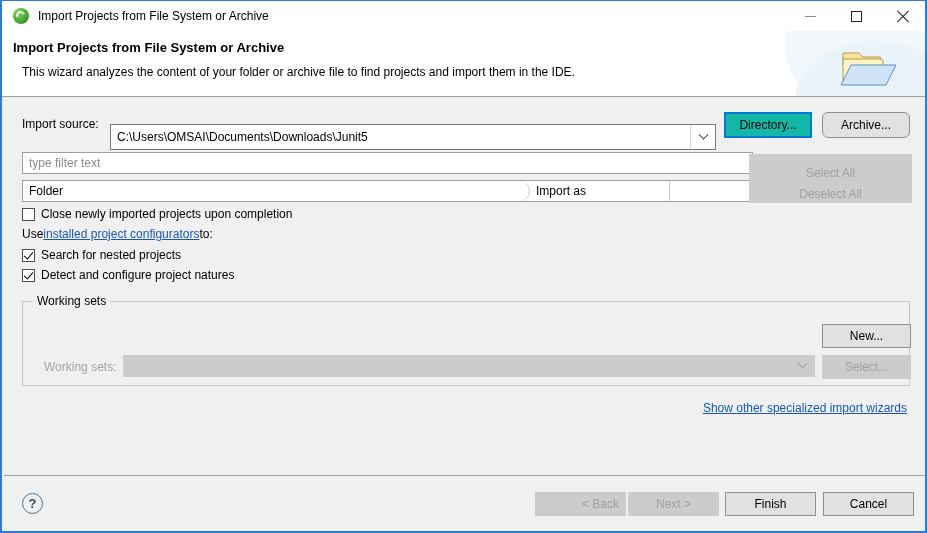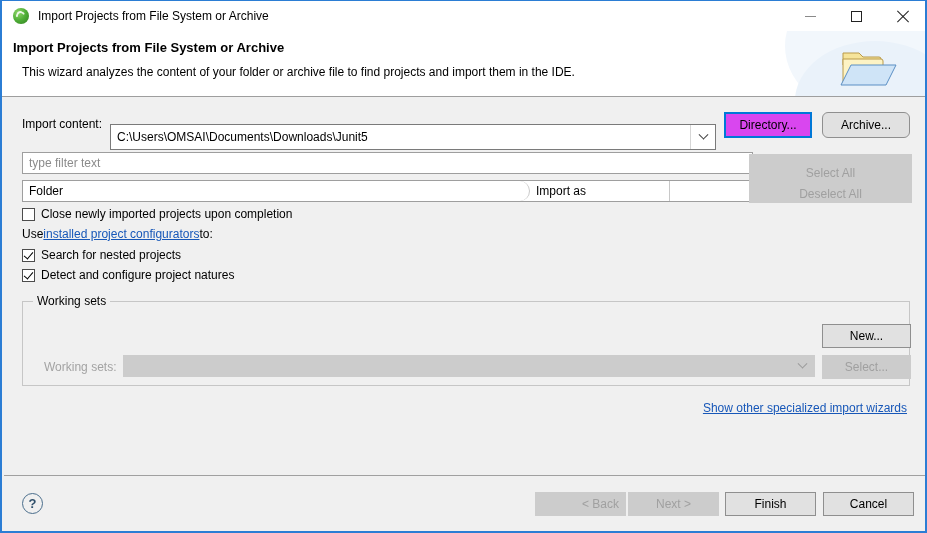--- a/index.html
+++ b/index.html
@@ -173,21 +173,21 @@
     font-size: 12px;
     color: #000000;
     background: #e1e1e1;
     border: 1px solid #adadad;
     display: flex; align-items: center; justify-content: center;
     white-space: nowrap;
     font-family: "Liberation Sans", sans-serif;
   }
   .btn.focus {
     border: 2px solid #0078d7;
-    background: #d946ef;
+    background: #14b8a6;
   }
   .btn.disabled {
     color: #a0a0a0;
     background: #cccccc;
     border: 1px solid #cccccc;
   }
   .btn.plain {
     background: #e1e1e1;
     border: 1px solid #8f8f8f;
   }
@@ -377,21 +377,21 @@
     <svg class="folder-icon" viewBox="0 0 58 45">
       <path d="M3 8 h16 l4 4 h16 a2 2 0 0 1 2 2 v6 H3 Z" fill="#f6e49a" stroke="#b99a4a" stroke-width="1"></path>
       <path d="M3 14 h38 a2 2 0 0 1 2 2 v22 H3 Z" fill="#fdf3c4" stroke="#b99a4a" stroke-width="1"></path>
       <path d="M11 20 h45 l-10 20 H1 Z" fill="#cfe4f7" stroke="#5b8fc4" stroke-width="1"></path>
     </svg>
   </div>
 
   <div class="content">
 
     <div class="row-source">
-      <div class="lbl-source">Import content:</div>
+      <div class="lbl-source">Import source:</div>
       <div class="combo-source">
         <div class="val">C:\Users\OMSAI\Documents\Downloads\Junit5</div>
         <div class="combo-arrow">
           <div class="chev"></div>
         </div>
       </div>
       <div class="btn focus btn-directory">Directory...</div>
       <div class="btn plain btn-archive">Archive...</div>
     </div>
 

